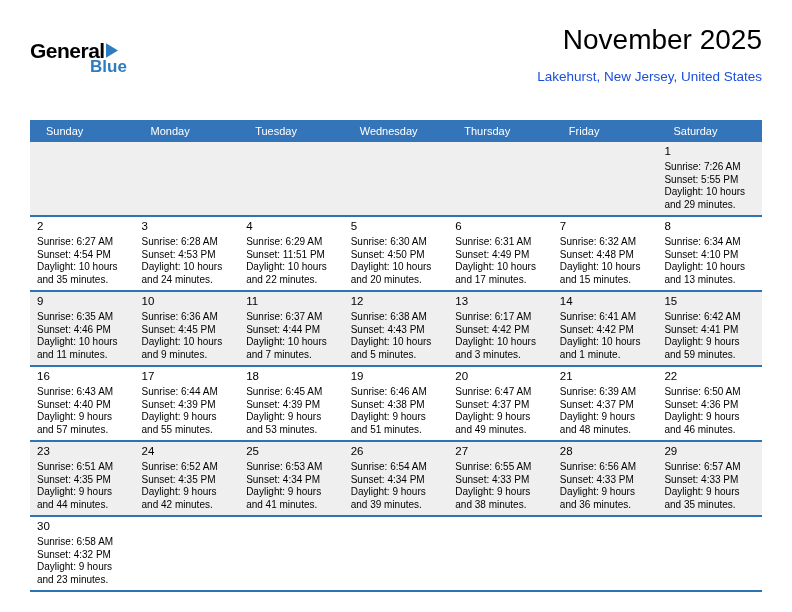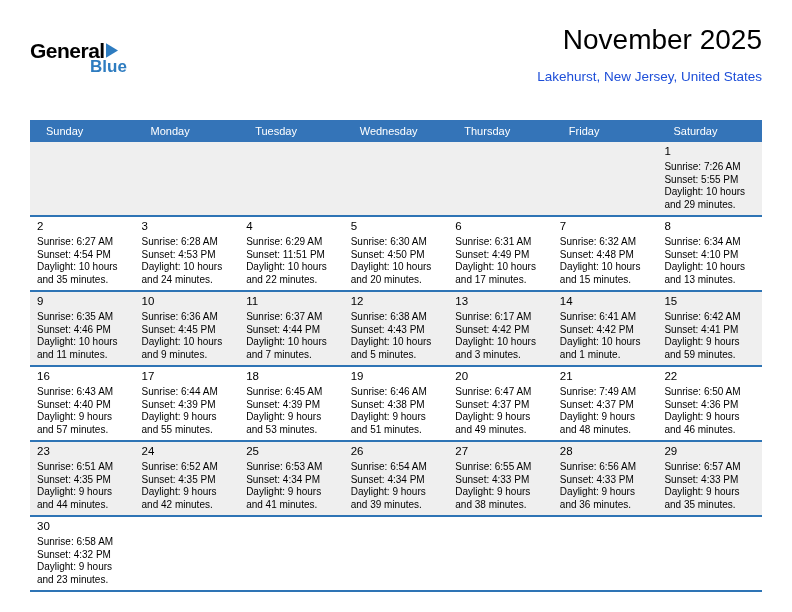--- a/index.html
+++ b/index.html
@@ -251,21 +251,21 @@
           </div>
           <div class="day-cell">
             <div class="day-number">20</div>
             <div class="day-line">Sunrise: 6:47 AM</div>
             <div class="day-line">Sunset: 4:37 PM</div>
             <div class="day-line">Daylight: 9 hours</div>
             <div class="day-line">and 49 minutes.</div>
           </div>
           <div class="day-cell">
             <div class="day-number">21</div>
-            <div class="day-line">Sunrise: 7:49 AM</div>
+            <div class="day-line">Sunrise: 6:39 AM</div>
             <div class="day-line">Sunset: 4:37 PM</div>
             <div class="day-line">Daylight: 9 hours</div>
             <div class="day-line">and 48 minutes.</div>
           </div>
           <div class="day-cell">
             <div class="day-number">22</div>
             <div class="day-line">Sunrise: 6:50 AM</div>
             <div class="day-line">Sunset: 4:36 PM</div>
             <div class="day-line">Daylight: 9 hours</div>
             <div class="day-line">and 46 minutes.</div>

